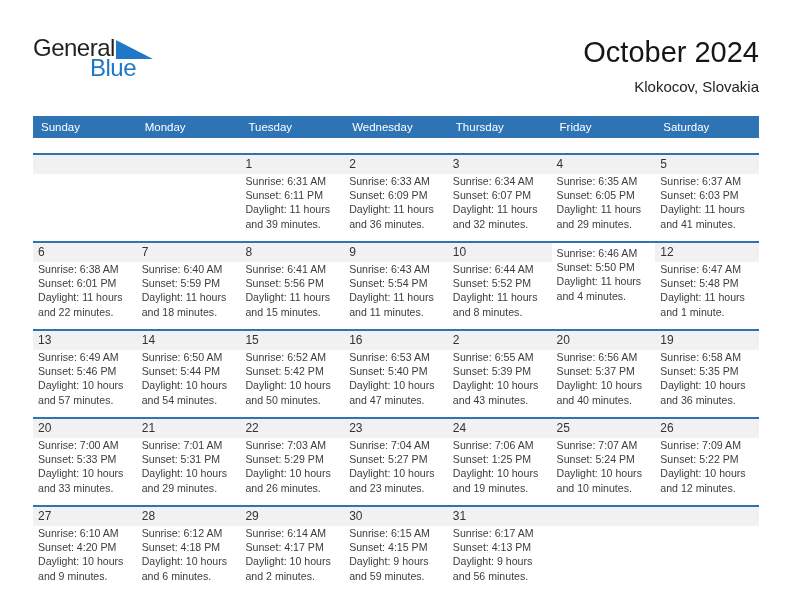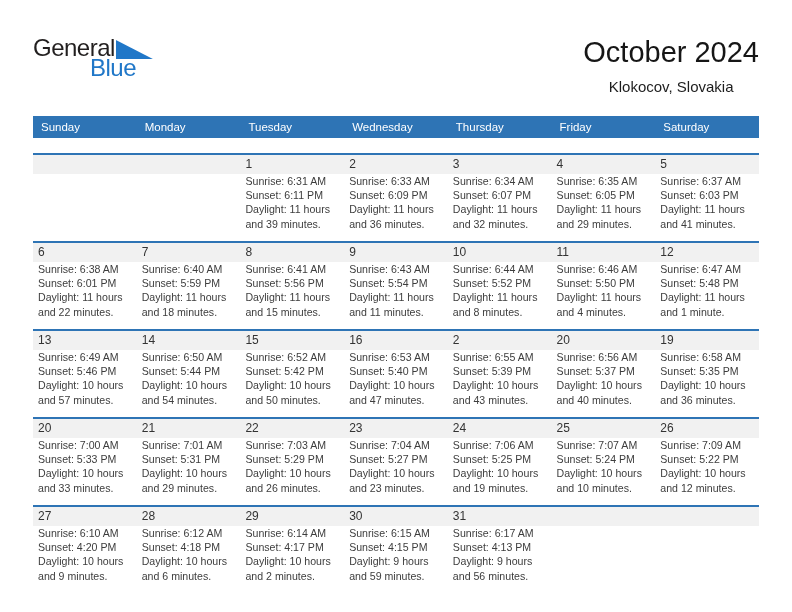--- a/index.html
+++ b/index.html
@@ -13,21 +13,21 @@
   .topbar{display:flex;justify-content:space-between;align-items:flex-start;height:66px;}
   
   .logo{line-height:1;}
   .logo-top{display:flex;align-items:flex-end;}
   .logo-general{font-size:24px;color:#221f1f;letter-spacing:-0.5px;}
   .logo-tri{display:inline-block;width:37px;height:19px;margin-left:1px;margin-bottom:1px;
     background:var(--logo-blue,#2077C8);
     clip-path:polygon(0 0,100% 100%,0 100%);}
   .logo-blue{font-size:24px;color:var(--logo-blue,#2077C8);margin-left:57px;margin-top:-4px;letter-spacing:-0.5px;}
   
-  .titles{text-align:center;}
+  .titles{text-align:right;}
   .title{font-size:29px;font-weight:400;color:#161616;margin:0;line-height:1.15;}
   .subtitle{font-size:15px;color:#1d1d1d;margin-top:9px;}
   
   .cal{margin-top:14px;}
   .weekday-row{
     display:grid;grid-template-columns:repeat(7,1fr);
     background:var(--header-bg,#2E74B5);color:#ffffff;
     height:22px;align-items:center;font-size:11.5px;
     margin-bottom:15px;
   }
@@ -152,21 +152,20 @@
             <div class="line">and 11 minutes.</div>
           </div>
           <div class="cell">
             <div class="day-num">10</div>
             <div class="line">Sunrise: 6:44 AM</div>
             <div class="line">Sunset: 5:52 PM</div>
             <div class="line">Daylight: 11 hours</div>
             <div class="line">and 8 minutes.</div>
           </div>
           <div class="cell">
-            <div class="day-num">11</div>
             <div class="line">Sunrise: 6:46 AM</div>
             <div class="line">Sunset: 5:50 PM</div>
             <div class="line">Daylight: 11 hours</div>
             <div class="line">and 4 minutes.</div>
           </div>
           <div class="cell">
             <div class="day-num">12</div>
             <div class="line">Sunrise: 6:47 AM</div>
             <div class="line">Sunset: 5:48 PM</div>
             <div class="line">Daylight: 11 hours</div>
@@ -249,21 +248,21 @@
           <div class="cell">
             <div class="day-num">23</div>
             <div class="line">Sunrise: 7:04 AM</div>
             <div class="line">Sunset: 5:27 PM</div>
             <div class="line">Daylight: 10 hours</div>
             <div class="line">and 23 minutes.</div>
           </div>
           <div class="cell">
             <div class="day-num">24</div>
             <div class="line">Sunrise: 7:06 AM</div>
-            <div class="line">Sunset: 5:25 PM</div>
+            <div class="line">Sunset: 1:25 PM</div>
             <div class="line">Daylight: 10 hours</div>
             <div class="line">and 19 minutes.</div>
           </div>
           <div class="cell">
             <div class="day-num">25</div>
             <div class="line">Sunrise: 7:07 AM</div>
             <div class="line">Sunset: 5:24 PM</div>
             <div class="line">Daylight: 10 hours</div>
             <div class="line">and 10 minutes.</div>
           </div>

